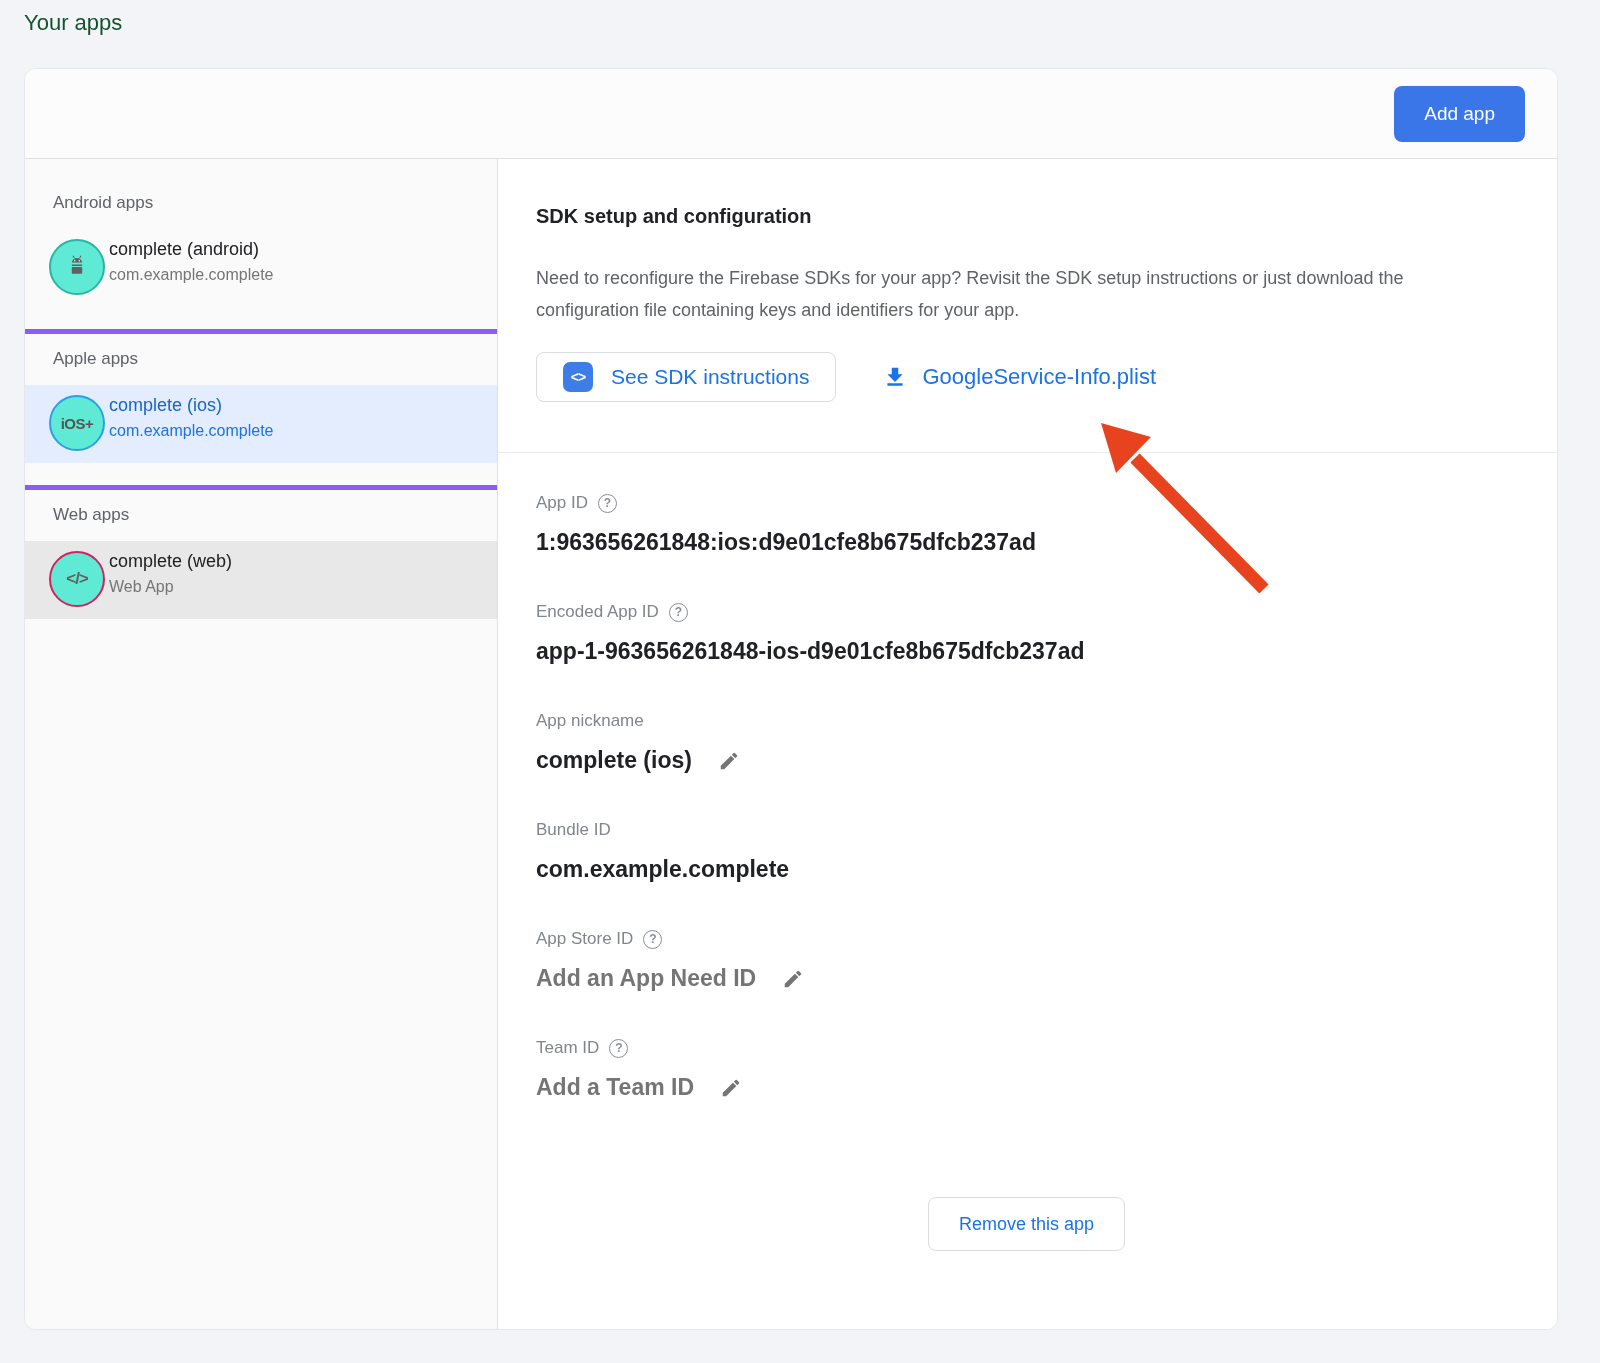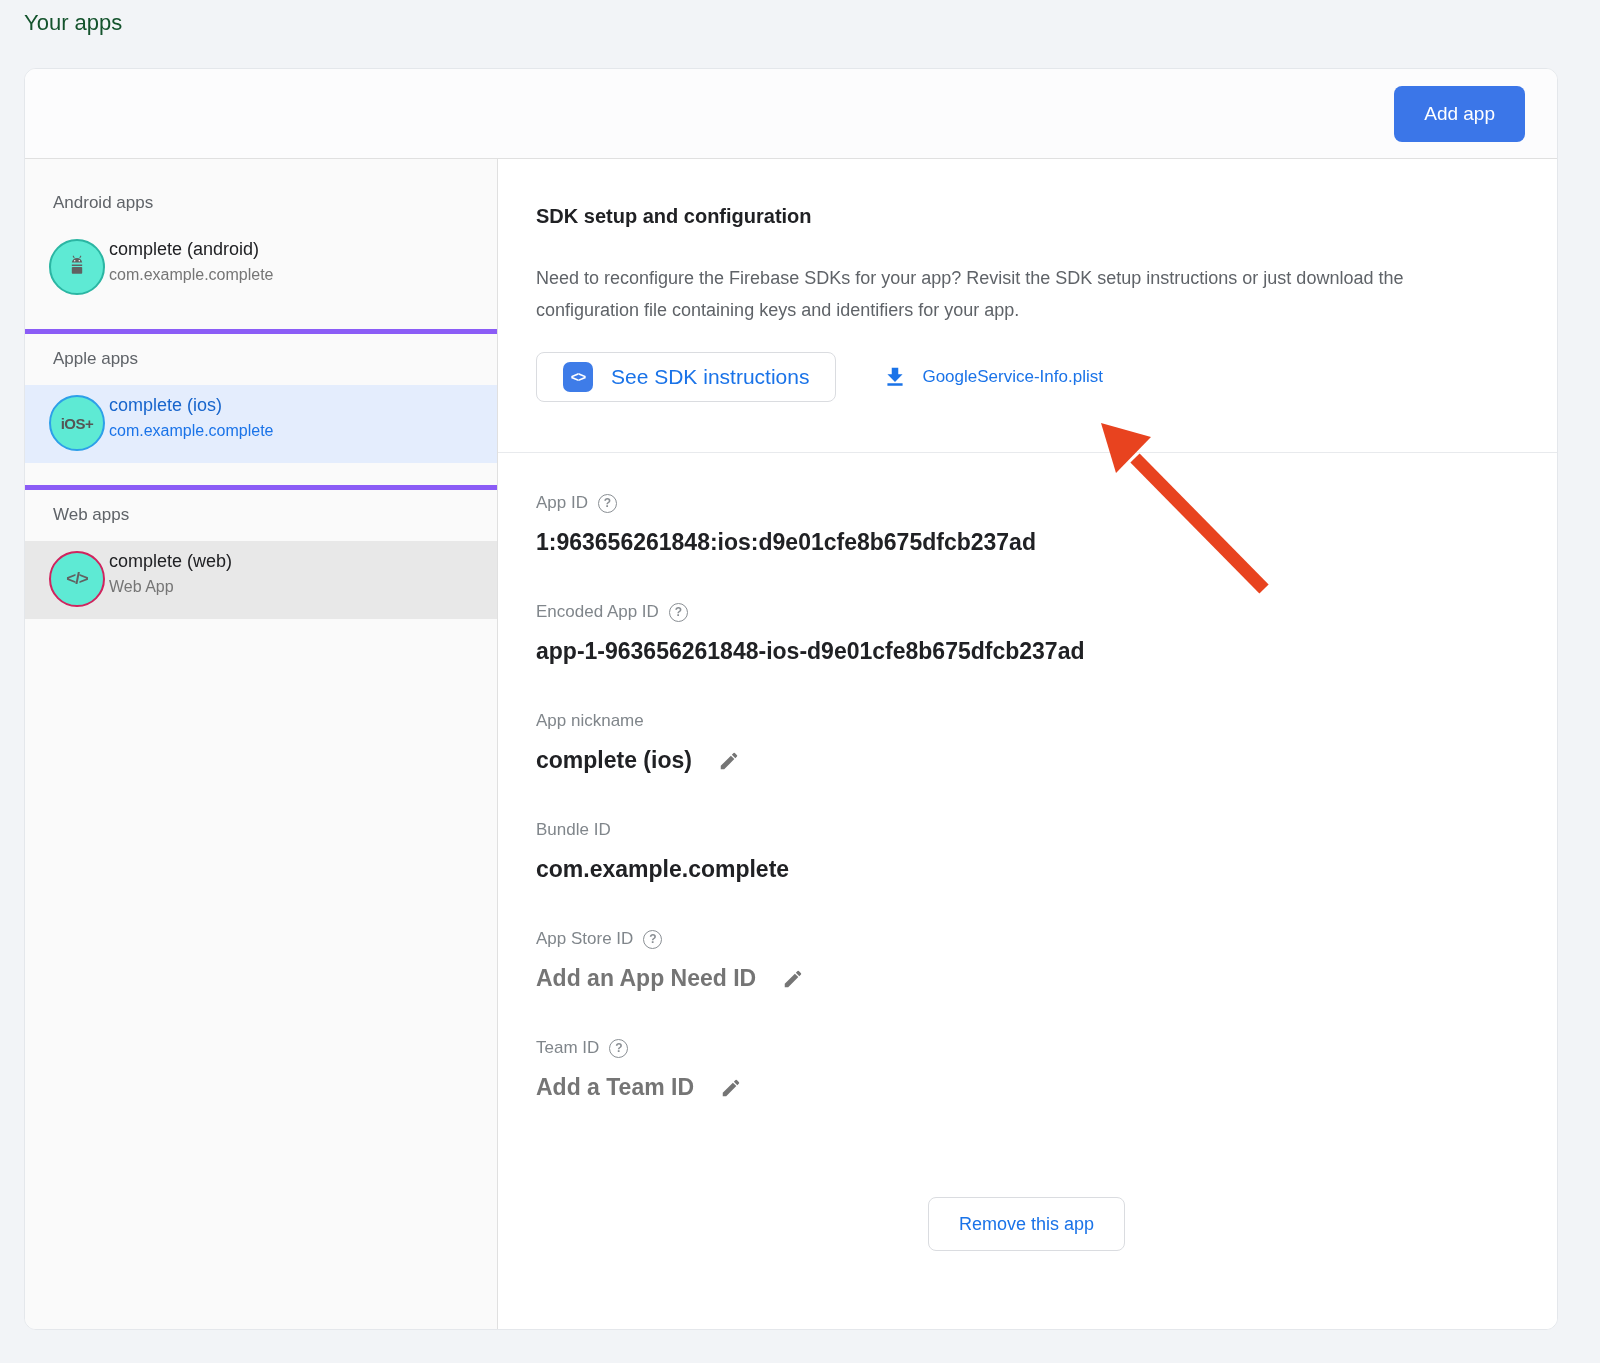--- a/index.html
+++ b/index.html
@@ -94,21 +94,21 @@
     width:30px; height:30px; border-radius:7px;
     background:#3e7ce8; color:#ffffff;
     display:flex; align-items:center; justify-content:center;
     font-size:14px; font-weight:700; letter-spacing:-1px;
   }
   .btn-sdk .lbl { font-size:21px; font-weight:500; color:#1a73e8; }
   .dl-link {
     display:flex; align-items:center; gap:14px;
     cursor:pointer; text-decoration:none;
   }
-  .dl-link .lbl { font-size:17px; font-weight:500; color:#1a73e8; }
+  .dl-link .lbl { font-size:22px; font-weight:500; color:#1a73e8; }
   .panel-divider { border:none; border-top:1px solid #e8eaed; margin-top:50px; }
   
   .fields { padding:28px 40px 0 38px; }
   .field { margin-bottom:46px; }
   .field-label-row { display:flex; align-items:center; gap:10px; }
   .field-label { font-size:17px; color:#80868b; }
   .help-dot {
     width:19px; height:19px; border-radius:50%;
     border:1.5px solid #8a8f94; color:#8a8f94;
     font-size:12px; font-weight:700;

